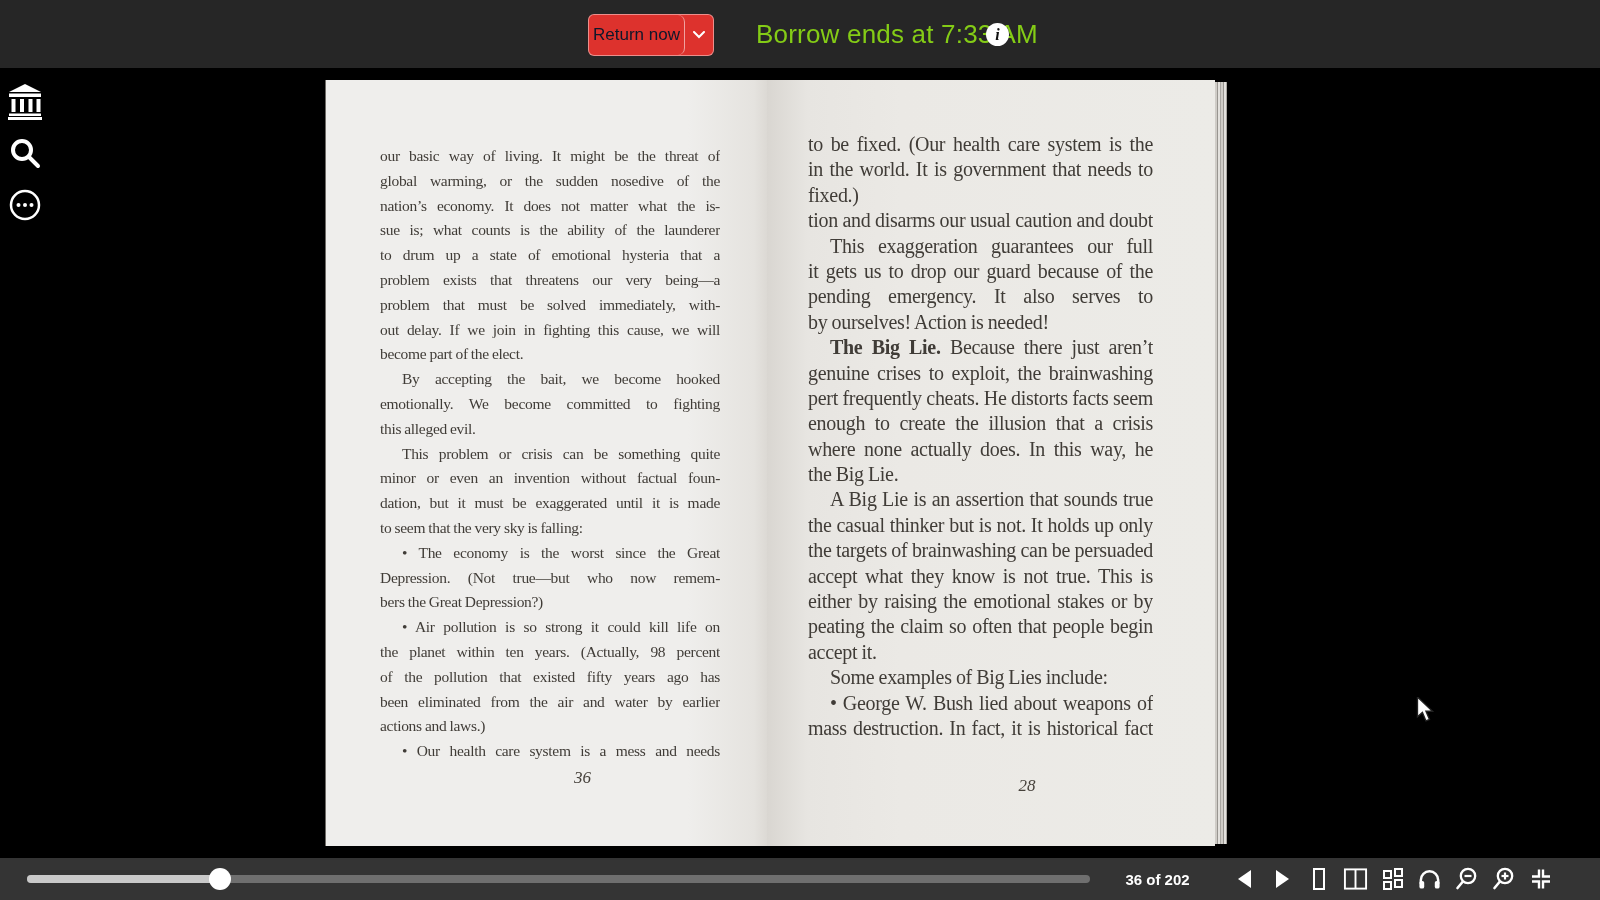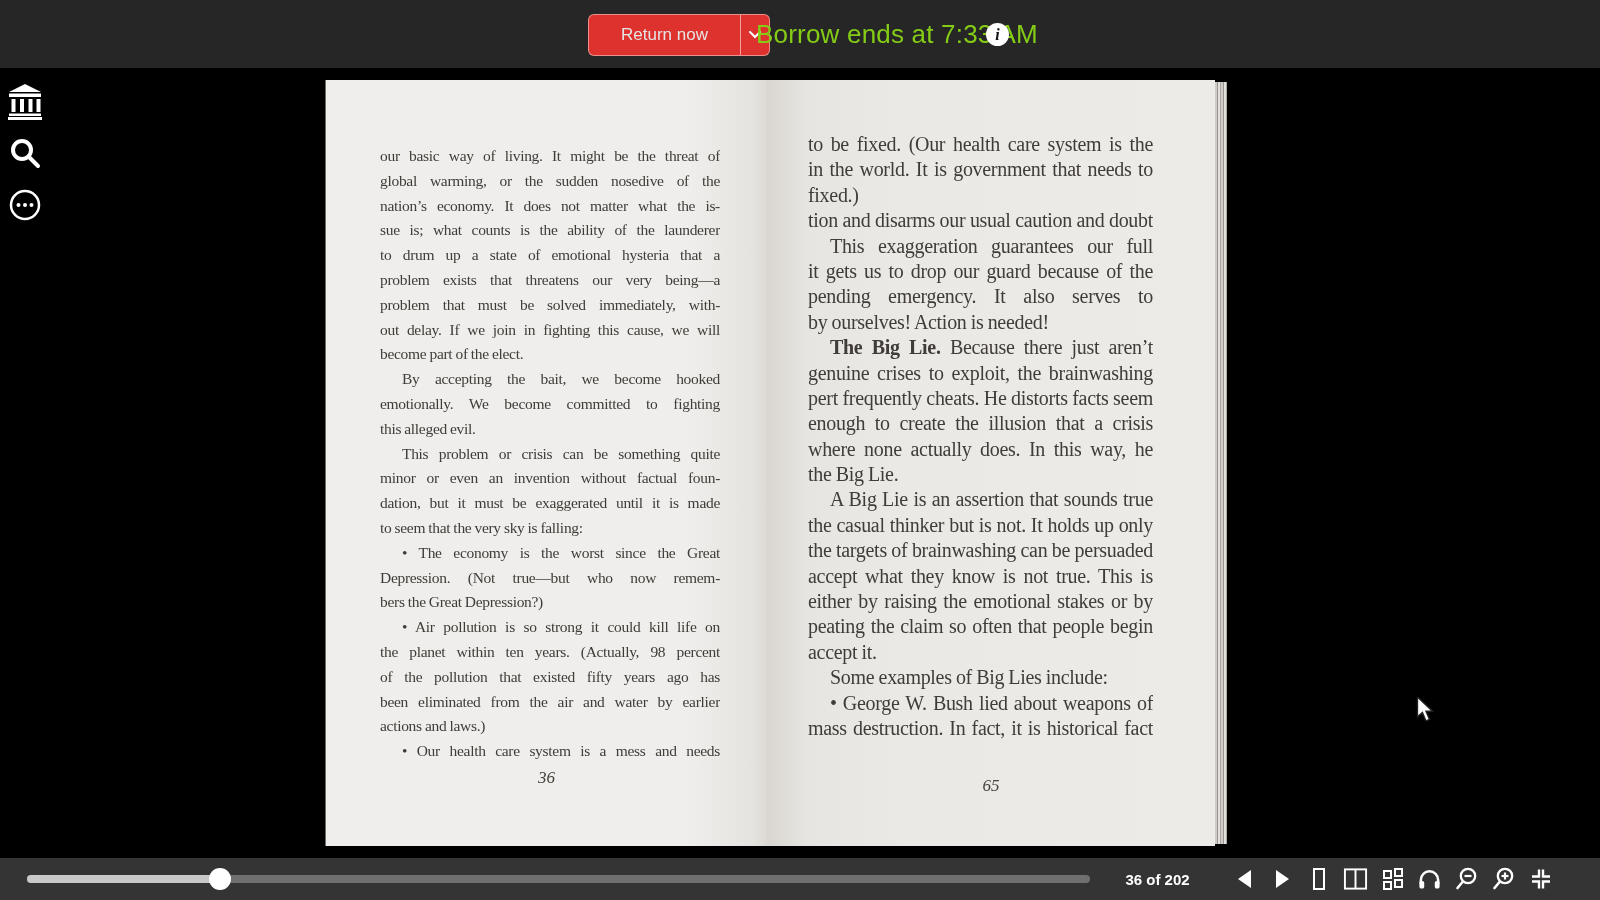--- a/index.html
+++ b/index.html
@@ -8,22 +8,23 @@
     background:#000;font-family:"Liberation Sans",sans-serif;
     -webkit-font-smoothing:antialiased;
   }
   
   .topbar{position:absolute;left:0;top:0;width:1600px;height:68px;background:#262626;}
   .return-btn{
     position:absolute;left:588px;top:14px;height:40px;display:flex;align-items:stretch;
     border:1px solid rgba(255,255,255,.45);border-radius:6px;overflow:hidden;cursor:pointer;
   }
   .return-main{
-    display:flex;align-items:center;padding:0 32px;color:#e5e5e5;font-size:17px;
+    display:flex;align-items:center;padding:0 4px;color:#0f172a;font-size:17px;
     border-right:1px solid rgba(255,255,255,.55);
+    border-radius:7px;
   }
   .return-caret{display:flex;align-items:center;justify-content:center;width:28px;}
   .borrow-text{
     position:absolute;left:756px;top:0;height:68px;display:flex;align-items:center;
     color:#84cc16;font-size:26px;letter-spacing:.2px;
   }
   .info-badge{
     position:absolute;left:986px;top:23px;width:23px;height:23px;border-radius:50%;
     background:#fff;color:#111;display:flex;align-items:center;justify-content:center;
     font-family:"Liberation Serif",serif;font-style:italic;font-weight:bold;font-size:16px;
@@ -54,21 +55,21 @@
   .pt-left{left:54px;top:64px;width:340px;font-size:15.5px;line-height:24.8px;}
   .pt-right{left:41px;top:52px;width:345px;font-size:20px;line-height:25.4px;}
   .bline{text-align:justify;text-align-last:justify;white-space:normal;overflow:hidden;}
   .pt-left .bline{height:24.8px;}
   .pt-right .bline{height:25.4px;}
   .bline.end{text-align-last:left;}
   .bline.ind{text-indent:22px;}
   .bline b{font-weight:bold;}
   .page-num{
     position:absolute;width:100%;text-align:center;
-    font-family:"Liberation Serif","DejaVu Serif",serif;font-style:italic;font-size:17px;color:#46413b;
+    font-family:"Liberation Serif","DejaVu Serif",serif;font-style:italic;font-size:17px;color:#46413b;padding-left:36px;
   }
   .pn-left{top:688px;}
   .pn-right{top:696px;}
   
   .toolbar{position:absolute;left:0;bottom:0;width:1600px;height:42px;background:#343434;}
   .slider{position:absolute;left:27px;top:17px;width:1063px;height:8px;border-radius:4px;background:#6f6f6f;cursor:pointer;}
   .slider-fill{position:absolute;left:0;top:0;height:8px;border-radius:4px;background:#c9c9c9;}
   .slider-handle{position:absolute;top:-7px;width:22px;height:22px;border-radius:50%;background:#fff;}
   .page-indicator{
     position:absolute;left:1110px;top:0;height:42px;width:95px;display:flex;align-items:center;justify-content:center;
@@ -175,21 +176,21 @@
         <div class="bline">the casual thinker but is not.  It holds up only if</div>
         <div class="bline">the targets of brainwashing can be persuaded to</div>
         <div class="bline">accept what they know is not true.  This is done</div>
         <div class="bline">either by raising the emotional stakes or by re-</div>
         <div class="bline">peating the claim so often that people begin to</div>
         <div class="bline end">accept it.</div>
         <div class="bline end ind">Some examples of Big Lies include:</div>
         <div class="bline ind">•  George W. Bush lied about weapons of</div>
         <div class="bline">mass destruction.  In fact, it is historical fact that</div>
       </div>
-    <div class="page-num pn-right">65</div>
+    <div class="page-num pn-right">28</div>
   </div>
   <div class="page-stack"></div>
 </div>
 
 <div class="toolbar">
   <div class="slider">
     <div class="slider-fill" style="width: 18.2%;"></div>
     <div class="slider-handle" style="left: calc(18.2% - 11px);"></div>
   </div>
   <div class="page-indicator">36 of 202</div>

